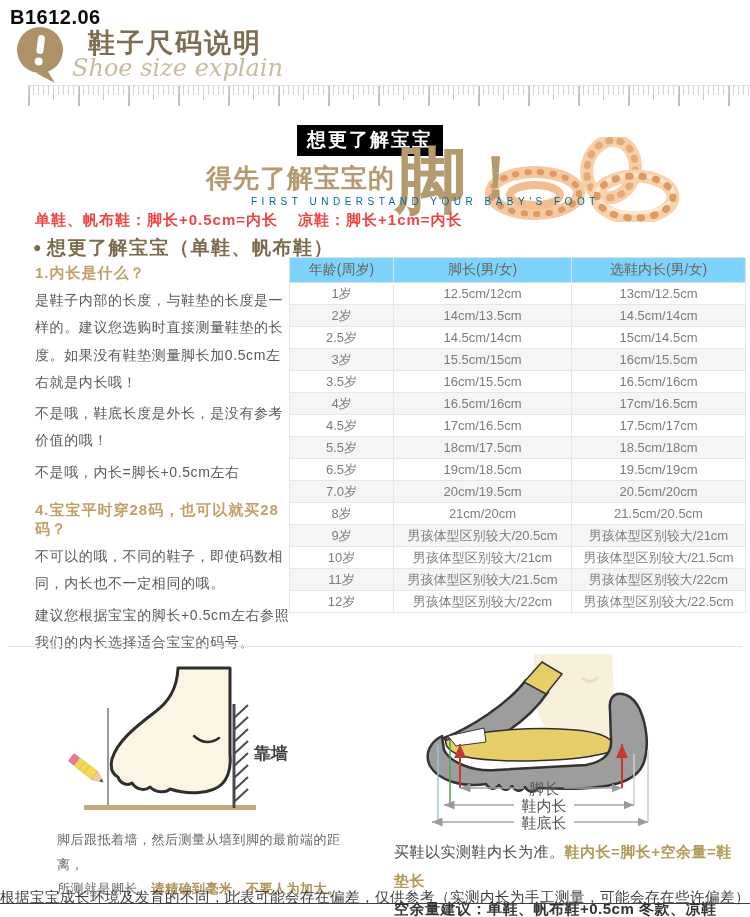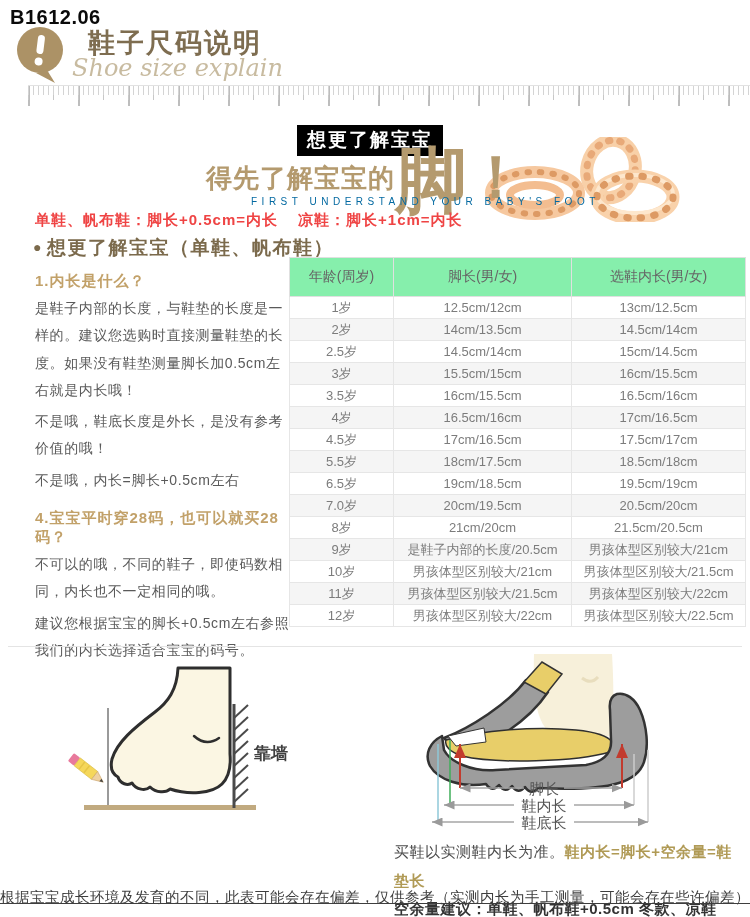--- a/index.html
+++ b/index.html
@@ -33,24 +33,24 @@
 
   .formula { position:absolute; left:35px; top:211px; font-size:15px; font-weight:bold; color:#ef4444; letter-spacing:1px; }
   .formula .f1 { margin-right:20px; }
 
   .section-heading { position:absolute; left:33px; top:235px; font-size:19px; font-weight:bold; color:#7b6a4c; letter-spacing:1.5px; }
   .section-heading .bullet { font-size:14px; vertical-align:2px; margin-right:4px; }
 
   .faq { position:absolute; left:35px; top:264px; width:258px; }
   .faq-q { font-size:15px; font-weight:bold; color:#c2a169; letter-spacing:1px; margin-top:15px; }
   .faq-a { font-size:14px; color:#5a5a5a; line-height:1.95; letter-spacing:0.6px; margin-top:4px; }
-  .faq-q:first-child { margin-top:8px; }
+  .faq-q:first-child { margin-top:0; }
 
   table.size-table { position:absolute; left:289px; top:257px; width:457px; border-collapse:collapse; table-layout:fixed; }
-  table.size-table th { background:#86efac; font-size:14px; font-weight:normal; color:#666; height:39px; border:1px solid #e0e0e0; }
+  table.size-table th { background:#7dd3fc; font-size:14px; font-weight:normal; color:#666; height:25px; border:1px solid #e0e0e0; }
   table.size-table td { font-size:13px; color:#7c7c7c; text-align:center; height:22px; border:1px solid #e6e6e6; padding:0 2px; }
   table.size-table tbody tr:nth-child(even) { background:#f5f5f5; }
 
   .divider { position:absolute; left:8px; top:646px; width:734px; height:1px; background:#e4e4e4; }
 
   .diagram-left { position:absolute; left:18px; top:656px; }
   .caption-left { position:absolute; left:57px; top:828px; width:310px; font-size:13px; color:#666; line-height:1.9; letter-spacing:0.5px; }
   .caption-left .hl { color:#b09355; font-weight:bold; }
 
   .diagram-right { position:absolute; left:386px; top:648px; }
@@ -180,21 +180,21 @@
           <td>20cm/19.5cm</td>
           <td>20.5cm/20cm</td>
         </tr>
         <tr>
           <td>8岁</td>
           <td>21cm/20cm</td>
           <td>21.5cm/20.5cm</td>
         </tr>
         <tr>
           <td>9岁</td>
-          <td>是鞋子内部的长度/20.5cm</td>
+          <td>男孩体型区别较大/20.5cm</td>
           <td>男孩体型区别较大/21cm</td>
         </tr>
         <tr>
           <td>10岁</td>
           <td>男孩体型区别较大/21cm</td>
           <td>男孩体型区别较大/21.5cm</td>
         </tr>
         <tr>
           <td>11岁</td>
           <td>男孩体型区别较大/21.5cm</td>
@@ -235,20 +235,24 @@
     <g transform="translate(56,97) rotate(38)">
       <rect x="0" y="0" width="8" height="10" rx="1.5" fill="#e8799c"></rect>
       <rect x="8" y="0" width="22" height="10" fill="#f5d75a" stroke="#d8b83c" stroke-width="0.6"></rect>
       <line x1="14" y1="0.5" x2="14" y2="9.5" stroke="#e6c548" stroke-width="1.5"></line>
       <line x1="20" y1="0.5" x2="20" y2="9.5" stroke="#e6c548" stroke-width="1.5"></line>
       <polygon points="30,0 41,5 30,10" fill="#efd1a0" stroke="#caa46b" stroke-width="0.6"></polygon>
       <polygon points="37.5,3.3 41,5 37.5,6.7" fill="#444"></polygon>
     </g>
   </svg>
 
+  <div class="caption-left">
+    <span>脚后跟抵着墙，然后测量从墙到脚的最前端的距离，</span><br>
+    <span>所测就是脚长。</span><span class="hl">请精确到毫米，不要人为加大。</span>
+  </div>
 
   <svg class="diagram-right" width="345" height="185" viewBox="0 0 345 185">
     <defs>
       <marker id="dimL" markerWidth="8" markerHeight="8" refX="0" refY="3" orient="auto">
           <path d="M7,0 L0,3 L7,6 Z" fill="#9a9a9a"></path>
         </marker>
       <marker id="dimR" markerWidth="8" markerHeight="8" refX="7" refY="3" orient="auto">
           <path d="M0,0 L7,3 L0,6 Z" fill="#9a9a9a"></path>
         </marker>
       <marker id="redUp" markerWidth="8" markerHeight="8" refX="7" refY="3" orient="auto">

